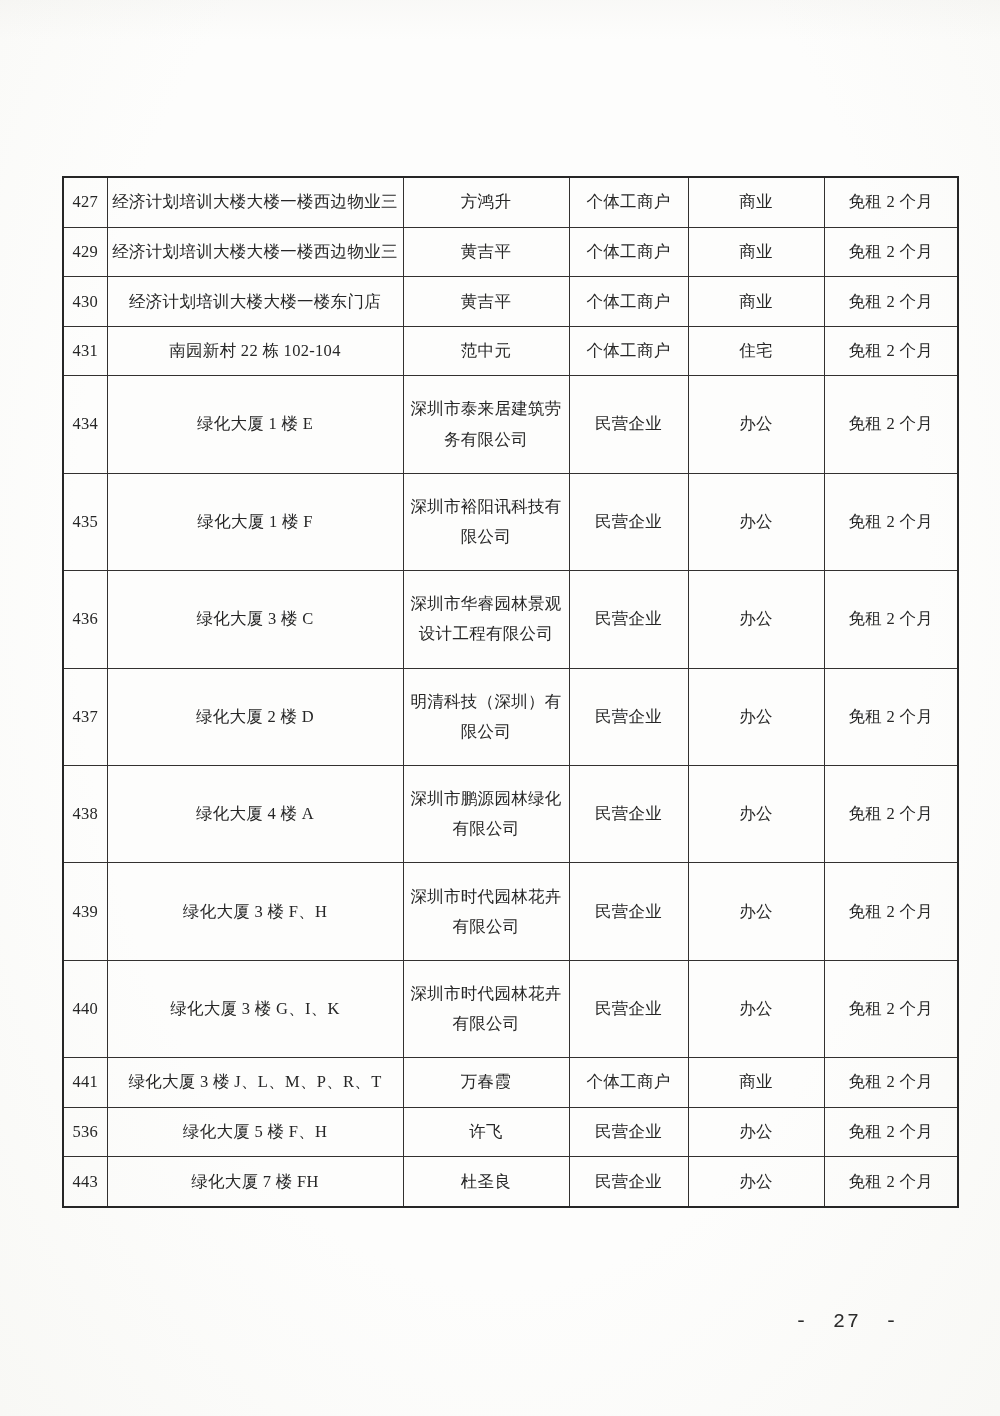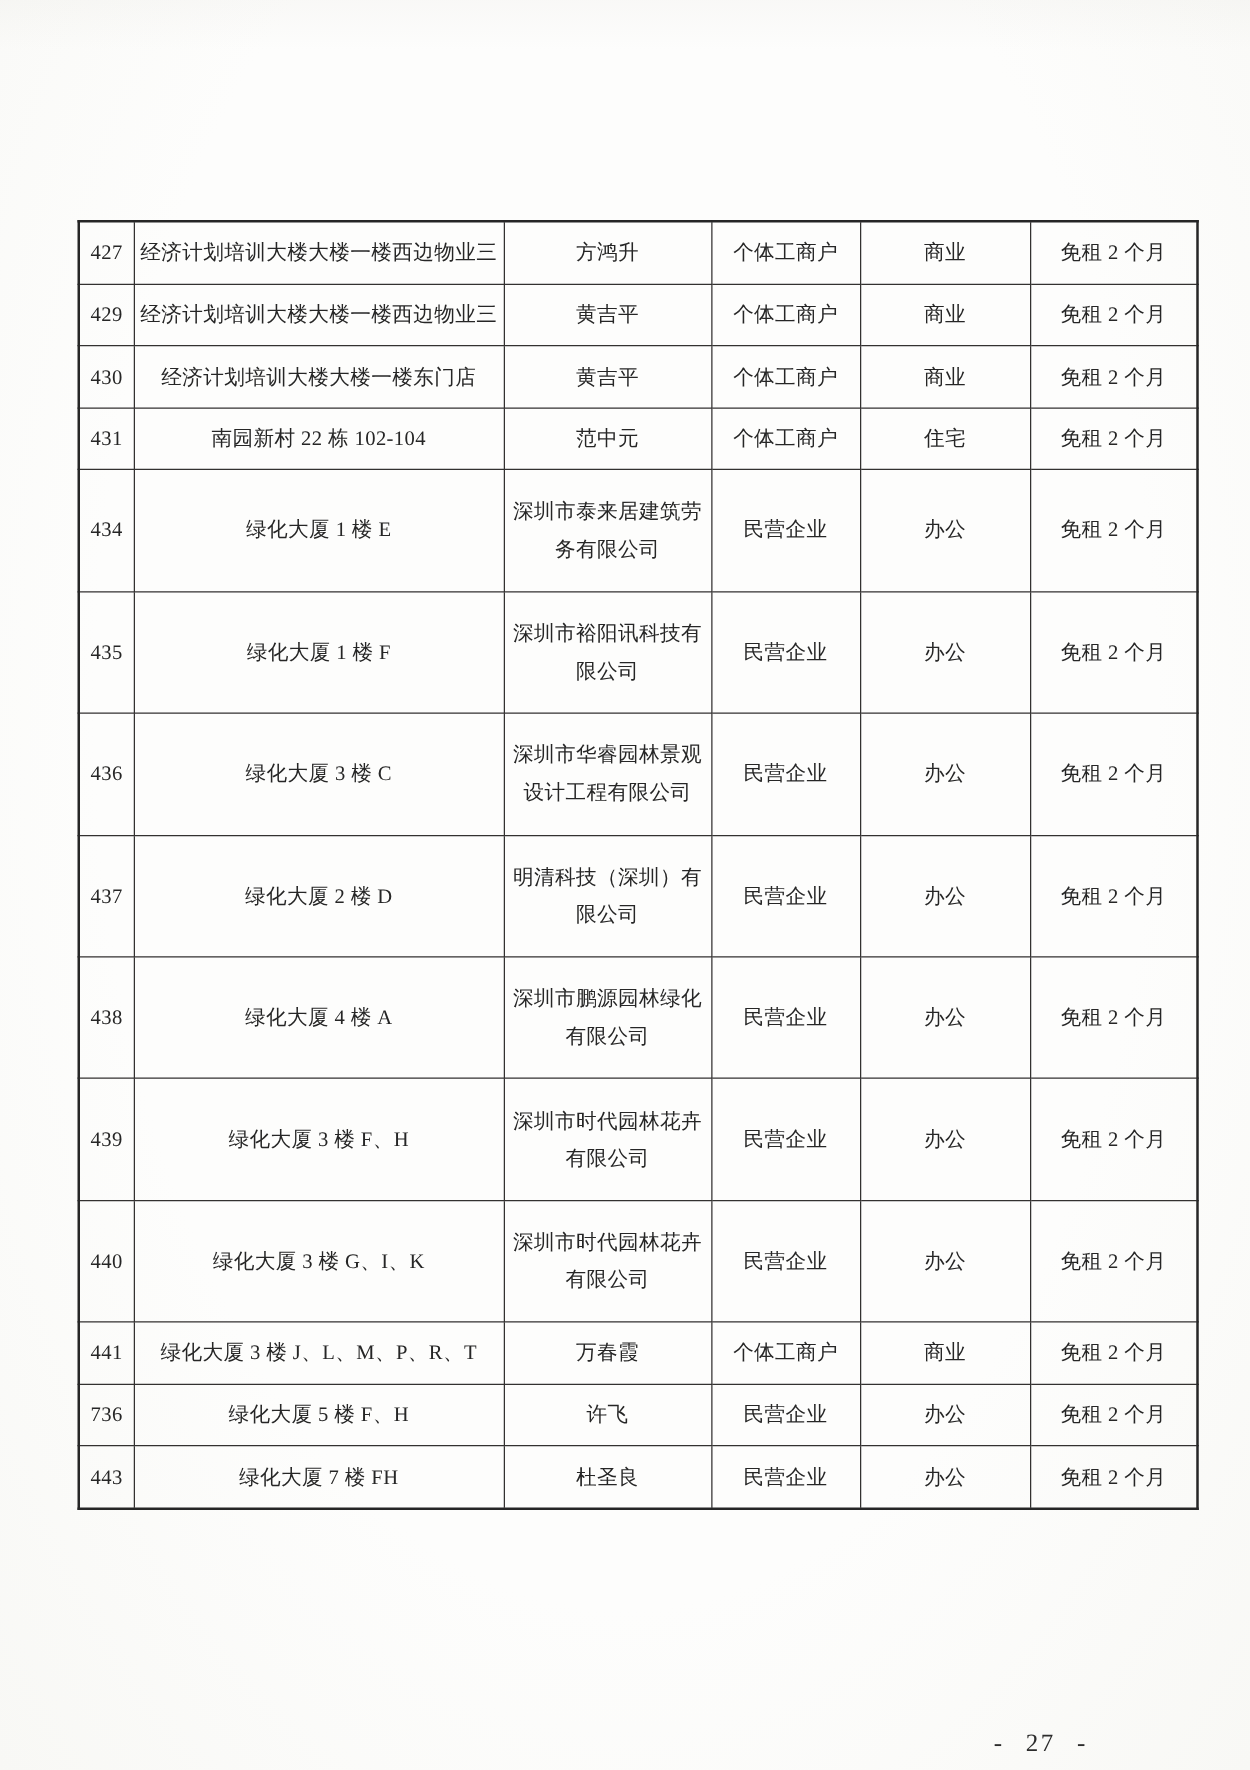--- a/index.html
+++ b/index.html
@@ -32,26 +32,27 @@
     line-height:1.82;
     padding:0 4px;
     color:#262626;
     letter-spacing:0.3px;
   }
   td.c-no      { font-variant-numeric:lining-nums; }
   td.c-address { padding:0 2px; }
   td.c-tenant  { padding:0 4px; }
   .page-number {
     position:absolute;
-    left:795px; top:1384px;
+    left:795px; top:1310px;
     font-size:20px;
     color:#2c2c2c;
     letter-spacing:2px;
     word-spacing:10px;
     white-space:pre;
+    font-family:Liberation Mono, monospace;
   }
   
   .scan-noise-top {
     position:absolute; left:0; top:0; width:100%; height:40px;
     background:linear-gradient(180deg, rgba(210,208,200,0.10), rgba(255,255,255,0));
   }
 </style>
 </head>
 <body>
 
@@ -158,21 +159,21 @@
       </tr>
         <tr>
         <td class="c-no">441</td>
         <td class="c-address">绿化大厦 3 楼 J、L、M、P、R、T</td>
         <td class="c-tenant">万春霞</td>
         <td class="c-type">个体工商户</td>
         <td class="c-usage">商业</td>
         <td class="c-relief">免租 2 个月</td>
       </tr>
         <tr>
-        <td class="c-no">736</td>
+        <td class="c-no">536</td>
         <td class="c-address">绿化大厦 5 楼 F、H</td>
         <td class="c-tenant">许飞</td>
         <td class="c-type">民营企业</td>
         <td class="c-usage">办公</td>
         <td class="c-relief">免租 2 个月</td>
       </tr>
         <tr>
         <td class="c-no">443</td>
         <td class="c-address">绿化大厦 7 楼 FH</td>
         <td class="c-tenant">杜圣良</td>

